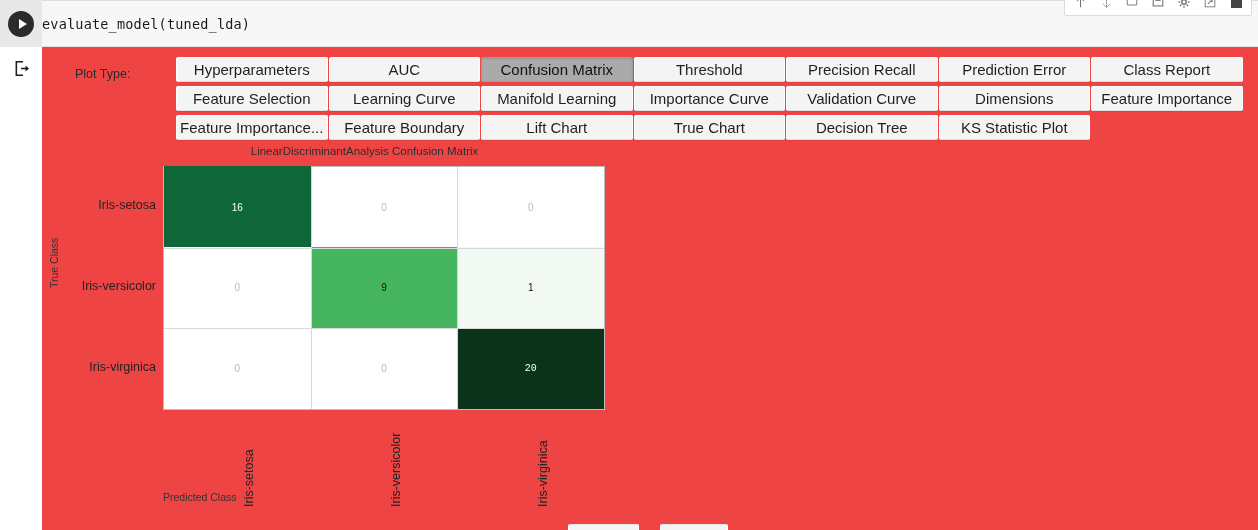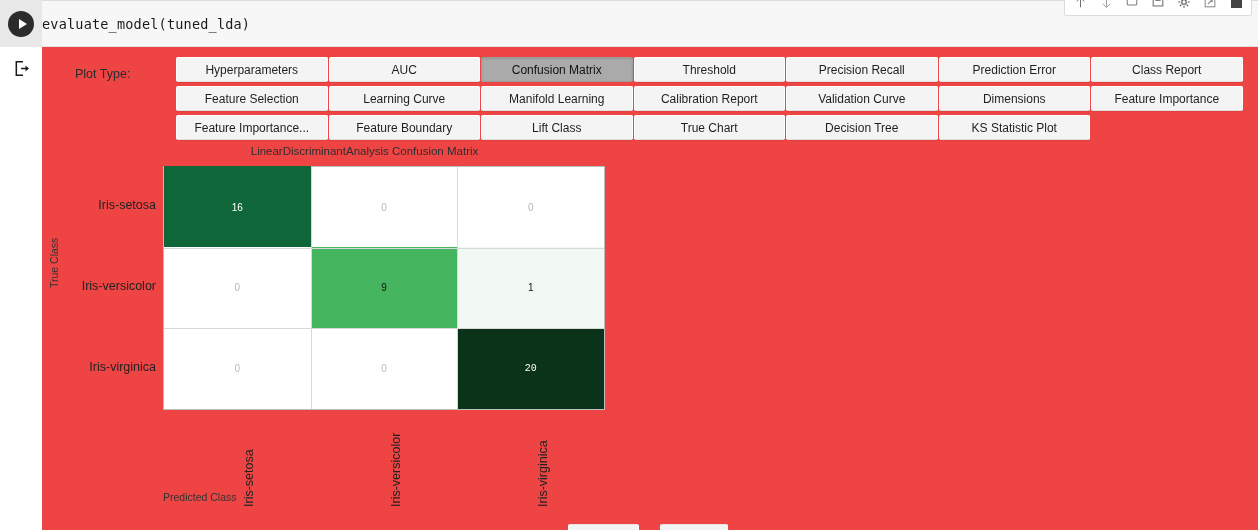--- a/index.html
+++ b/index.html
@@ -102,21 +102,21 @@
     display:grid;
     grid-template-columns:repeat(7, 151.5px);
     grid-auto-rows:25px;
     gap:4px 1px;
   }
   .tbtn {
     background:#f4f4f4;
     border:1px solid #ffffff;
     border-bottom:1px solid #e0e0e0;
     border-radius:2px;
-    font-size:12px;
+    font-size:15px;
     color:#1f1f1f;
     display:flex; align-items:center; justify-content:center;
     cursor:pointer;
     overflow:hidden;
     white-space:nowrap;
     font-family:"Liberation Sans", sans-serif;
     box-shadow:0 1px 0 rgba(0,0,0,0.06);
   }
   .tbtn.selected {
     background:#aaaaaa;
@@ -264,27 +264,27 @@
         <div class="tbtn">Hyperparameters</div>
         <div class="tbtn">AUC</div>
         <div class="tbtn selected">Confusion Matrix</div>
         <div class="tbtn">Threshold</div>
         <div class="tbtn">Precision Recall</div>
         <div class="tbtn">Prediction Error</div>
         <div class="tbtn">Class Report</div>
         <div class="tbtn">Feature Selection</div>
         <div class="tbtn">Learning Curve</div>
         <div class="tbtn">Manifold Learning</div>
-        <div class="tbtn">Calibration Report</div>
+        <div class="tbtn">Importance Curve</div>
         <div class="tbtn">Validation Curve</div>
         <div class="tbtn">Dimensions</div>
         <div class="tbtn">Feature Importance</div>
         <div class="tbtn">Feature Importance...</div>
         <div class="tbtn">Feature Boundary</div>
-        <div class="tbtn">Lift Class</div>
+        <div class="tbtn">Lift Chart</div>
         <div class="tbtn">True Chart</div>
         <div class="tbtn">Decision Tree</div>
         <div class="tbtn">KS Statistic Plot</div>
       </div>
   </div>
 
   <div id="figure">
 
     <div id="fig-title">LinearDiscriminantAnalysis Confusion Matrix</div>
 

